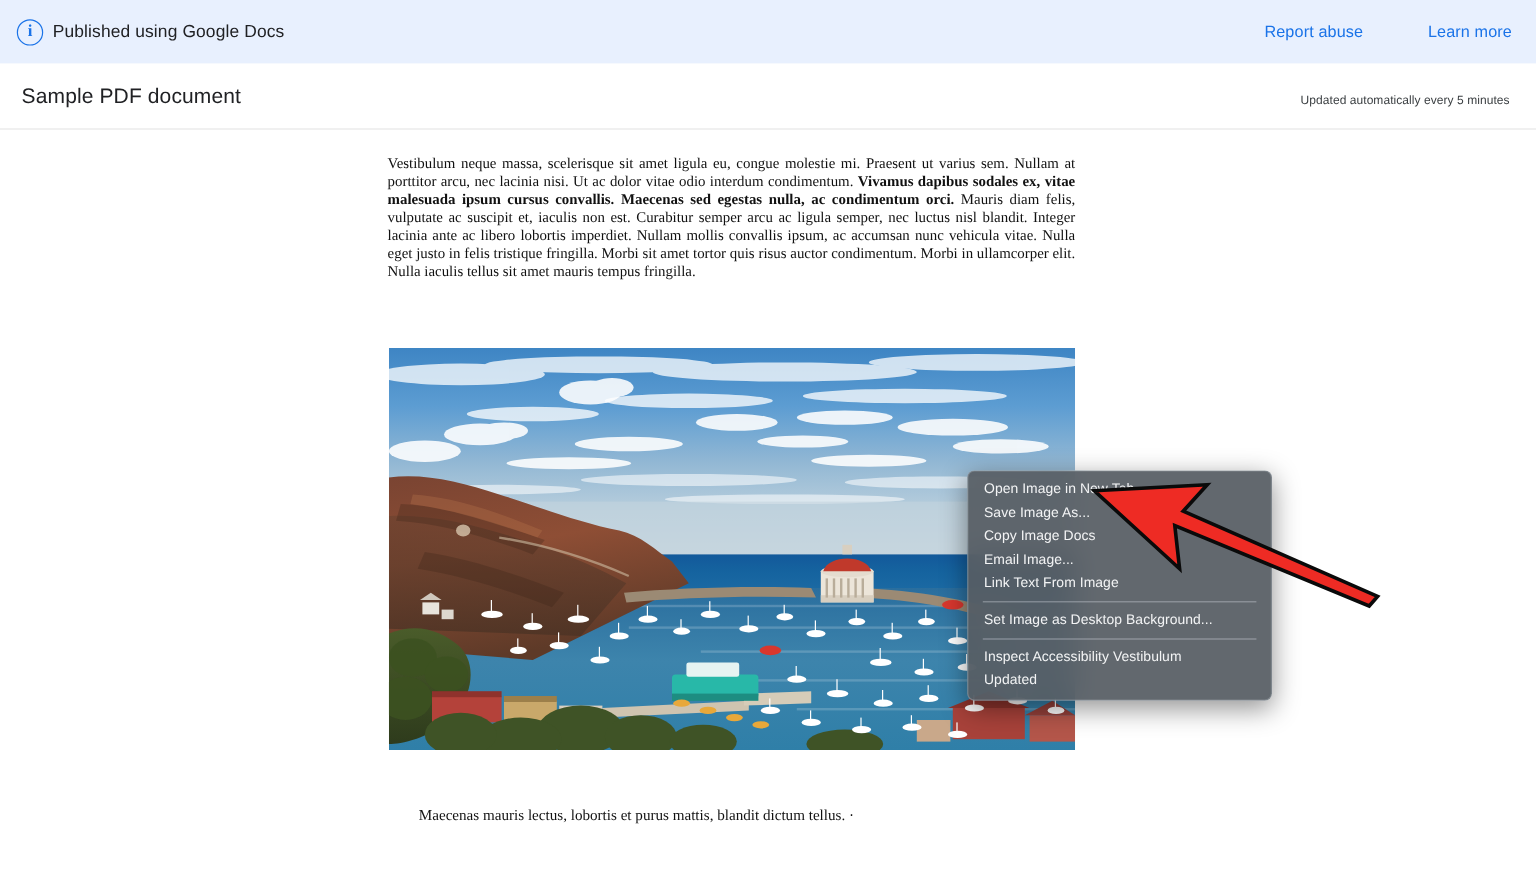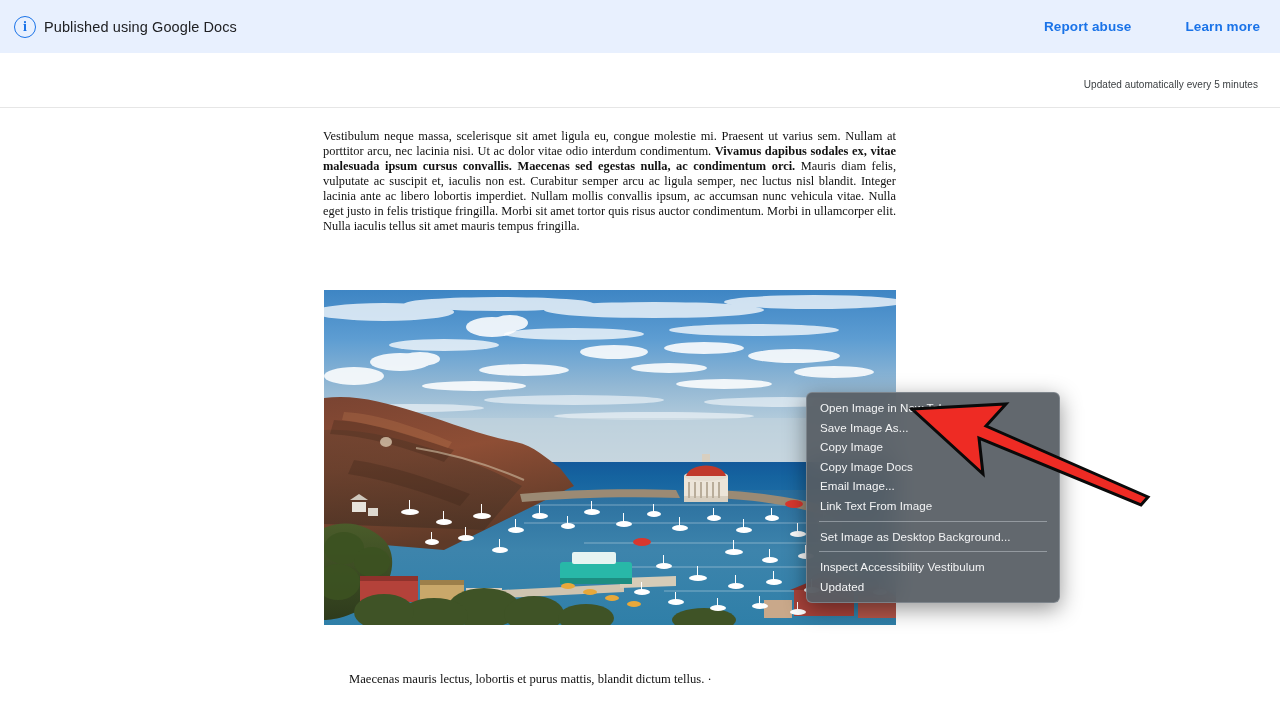--- a/index.html
+++ b/index.html
@@ -39,21 +39,20 @@
     margin-left: 8px;
     font-size: 14.5px;
     color: #202124;
     letter-spacing: .1px;
   }
   #published-banner .banner-links {
     margin-left: auto;
     display: flex;
     align-items: center;
     gap: 54px;
-    font-weight: bold;
   }
   #published-banner .banner-link {
     font-size: 13.5px;
     color: #1a73e8;
     text-decoration: none;
     cursor: pointer;
     letter-spacing: .1px;
   }
 
   
@@ -163,20 +162,21 @@
 <div id="published-banner">
   <div class="info-icon">i</div>
   <div class="banner-text">Published using Google Docs</div>
   <div class="banner-links">
     <a class="banner-link">Report abuse</a>
     <a class="banner-link">Learn more</a>
   </div>
 </div>
 
 <div id="doc-header">
+  <div class="doc-title">Sample PDF document</div>
   <div class="update-note">Updated automatically every 5 minutes</div>
 </div>
 
 <div id="doc-body">
 
   <div class="para"><span>Vestibulum neque massa, scelerisque sit amet ligula eu, congue molestie mi. Praesent ut varius sem. Nullam at porttitor arcu, nec lacinia nisi. Ut ac dolor vitae odio interdum condimentum. </span><b>Vivamus dapibus sodales ex, vitae malesuada ipsum cursus convallis. Maecenas sed egestas nulla, ac condimentum orci.</b><span> Mauris diam felis, vulputate ac suscipit et, iaculis non est. Curabitur semper arcu ac ligula semper, nec luctus nisl blandit. Integer lacinia ante ac libero lobortis imperdiet. Nullam mollis convallis ipsum, ac accumsan nunc vehicula vitae. Nulla eget justo in felis tristique fringilla. Morbi sit amet tortor quis risus auctor condimentum. Morbi in ullamcorper elit. Nulla iaculis tellus sit amet mauris tempus fringilla.</span></div>
 
   <div id="doc-photo">
     <svg width="572" height="335" viewBox="0 0 572 335" xmlns="http://www.w3.org/2000/svg">
       <defs>
@@ -430,21 +430,20 @@
       </g>
     </svg>
   </div>
 
   <div class="caption">Maecenas mauris lectus, lobortis et purus mattis, blandit dictum tellus. ·</div>
 </div>
 
 <div id="context-menu">
   <div class="menu-item">Open Image in New Tab</div>
   <div class="menu-item">Save Image As...</div>
-  <div class="menu-item">Copy Image</div>
   <div class="menu-item">Copy Image Docs</div>
   <div class="menu-item">Email Image...</div>
   <div class="menu-item">Link Text From Image</div>
   <div class="menu-sep"></div>
   <div class="menu-item">Set Image as Desktop Background...</div>
   <div class="menu-sep"></div>
   <div class="menu-item">Inspect Accessibility Vestibulum</div>
   <div class="menu-item">Updated</div>
 </div>
 

